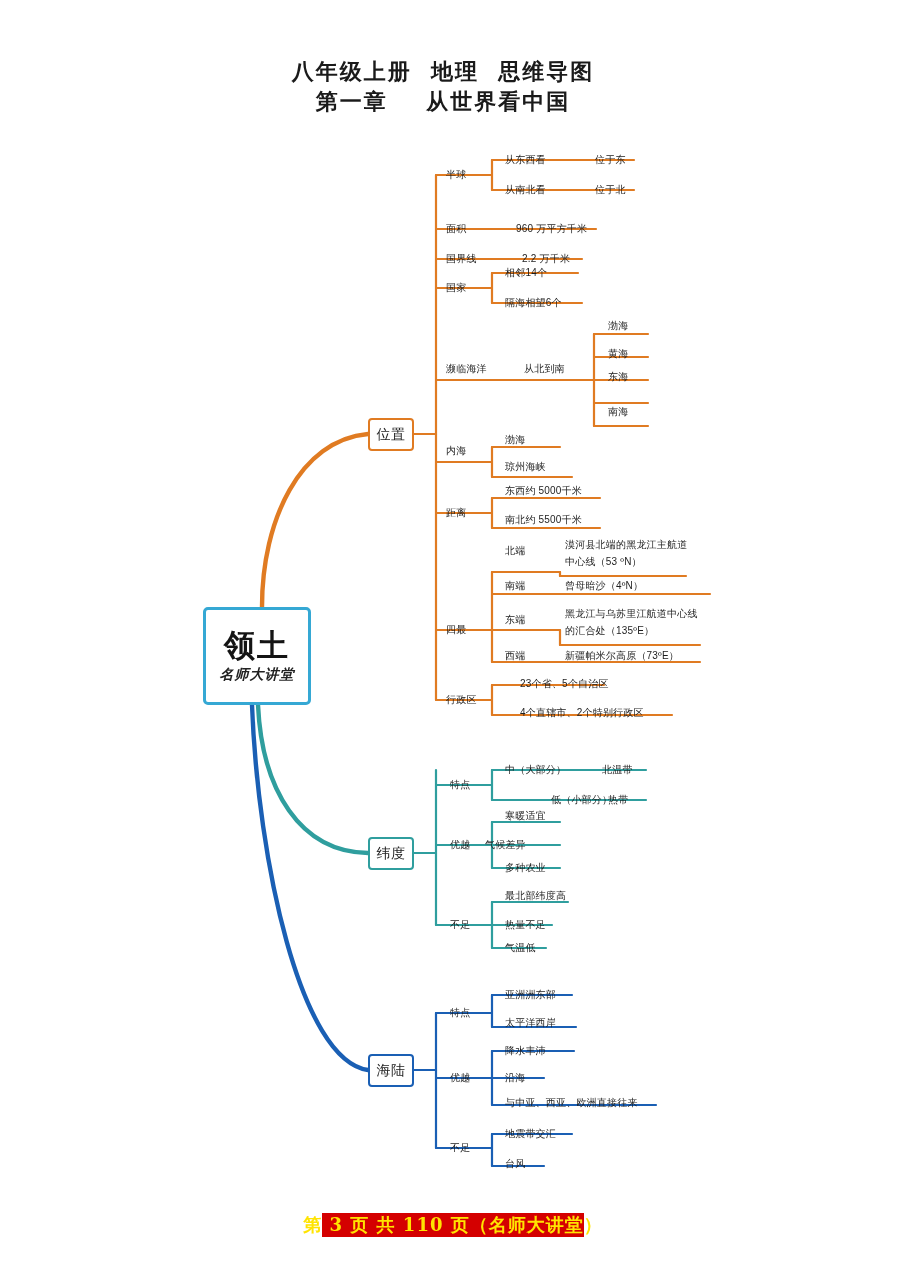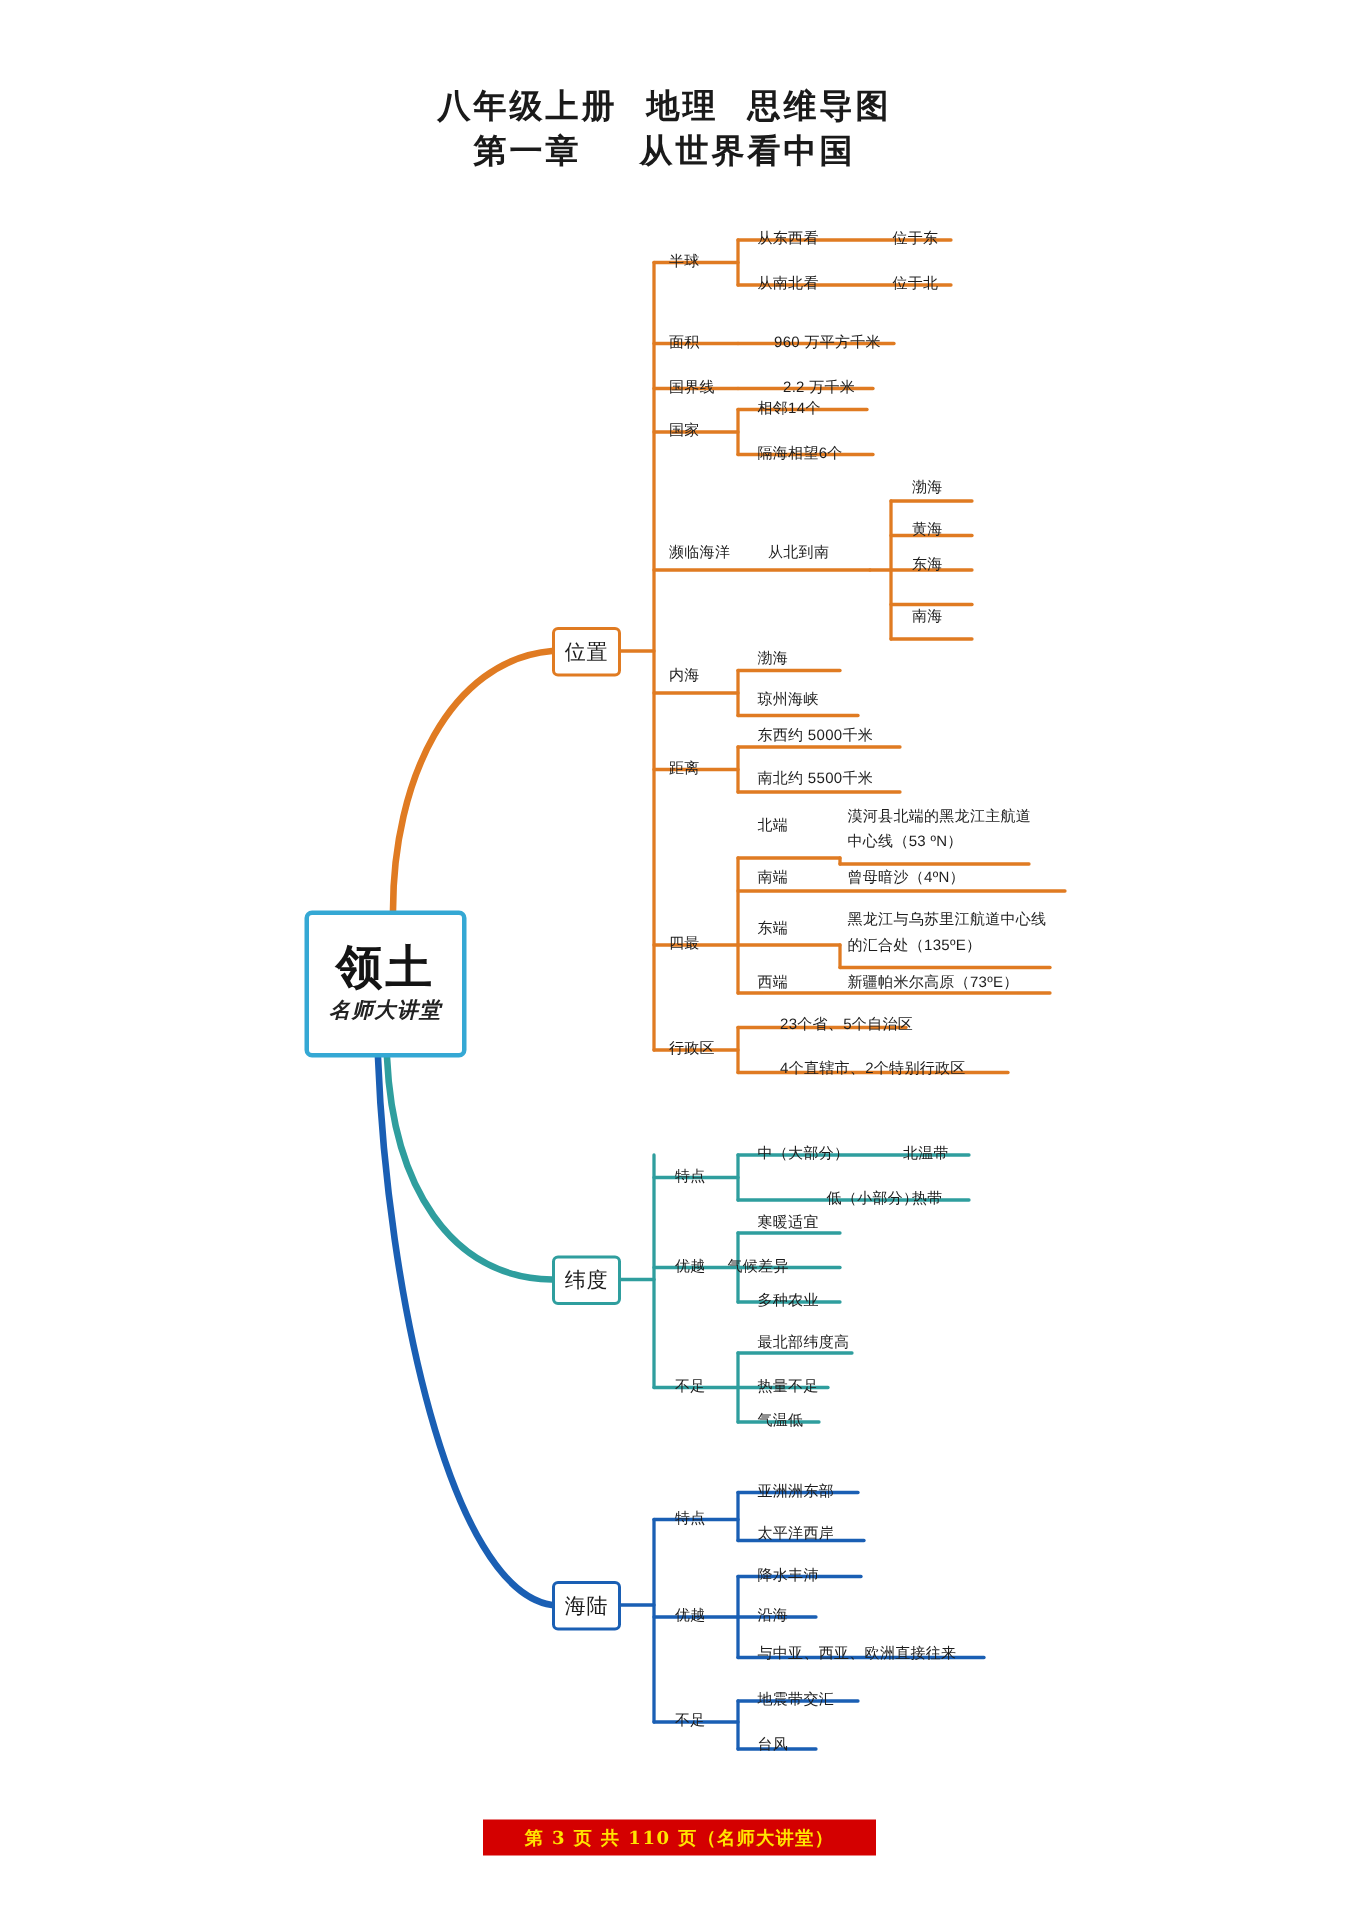--- a/index.html
+++ b/index.html
@@ -57,21 +57,21 @@
   .lbl.two{white-space:normal;line-height:17px;}
 
   
   .footer{
     position:absolute;left:322px;top:1213px;width:262px;height:24px;
     background:#d40000;display:flex;align-items:center;justify-content:center;
     box-sizing:border-box;
   }
   .footer-text{
     font-family:"DejaVu Serif","Liberation Serif",serif;
-    font-weight:bold;font-size:12px;color:#ffe400;letter-spacing:1px;white-space:pre;
+    font-weight:bold;font-size:18px;color:#ffe400;letter-spacing:1px;white-space:pre;
   }
 </style>
 </head>
 <body>
 
 <div id="stage">
 
   <div class="title-block">
     <div class="title-line">八年级上册  地理  思维导图</div>
     <div class="title-line l2">第一章    从世界看中国</div>
@@ -202,21 +202,21 @@
   <div class="lbl" style="left:516px;top:221px;">960 万平方千米</div>
 
   <div class="lbl" style="left:446px;top:251px;">国界线</div>
   <div class="lbl" style="left:522px;top:251px;">2.2 万千米</div>
 
   <div class="lbl" style="left:446px;top:280px;">国家</div>
   <div class="lbl" style="left:505px;top:265px;">相邻14个</div>
   <div class="lbl" style="left:505px;top:295px;">隔海相望6个</div>
 
   <div class="lbl" style="left:446px;top:361px;">濒临海洋</div>
-  <div class="lbl" style="left:512px;top:361px;text-align:center;">从北到南</div>
+  <div class="lbl" style="left:524px;top:361px;text-align:center;">从北到南</div>
   <div class="lbl" style="left:608px;top:318px;">渤海</div>
   <div class="lbl" style="left:608px;top:346px;">黄海</div>
   <div class="lbl" style="left:608px;top:369px;">东海</div>
   <div class="lbl" style="left:608px;top:404px;">南海</div>
 
   <div class="lbl" style="left:446px;top:443px;">内海</div>
   <div class="lbl" style="left:505px;top:432px;">渤海</div>
   <div class="lbl" style="left:505px;top:459px;">琼州海峡</div>
 
   <div class="lbl" style="left:446px;top:505px;">距离</div>

